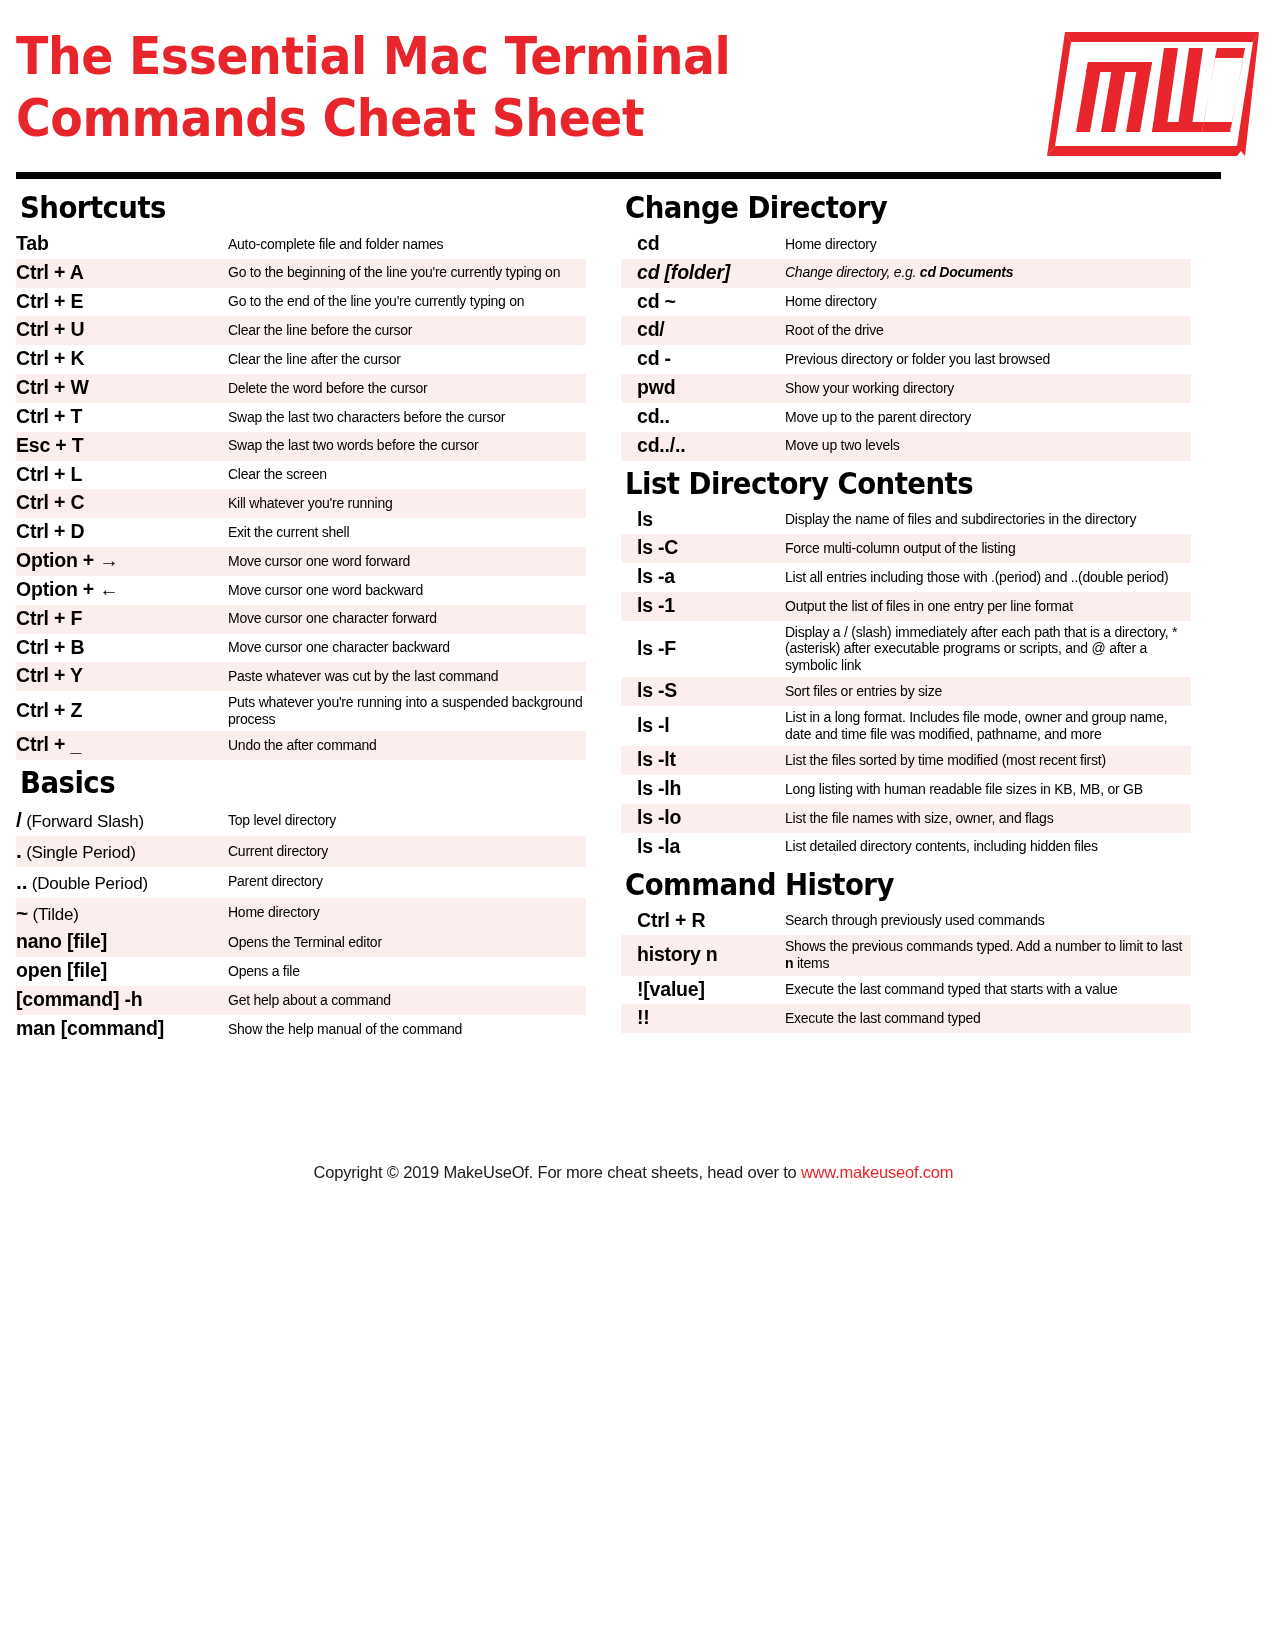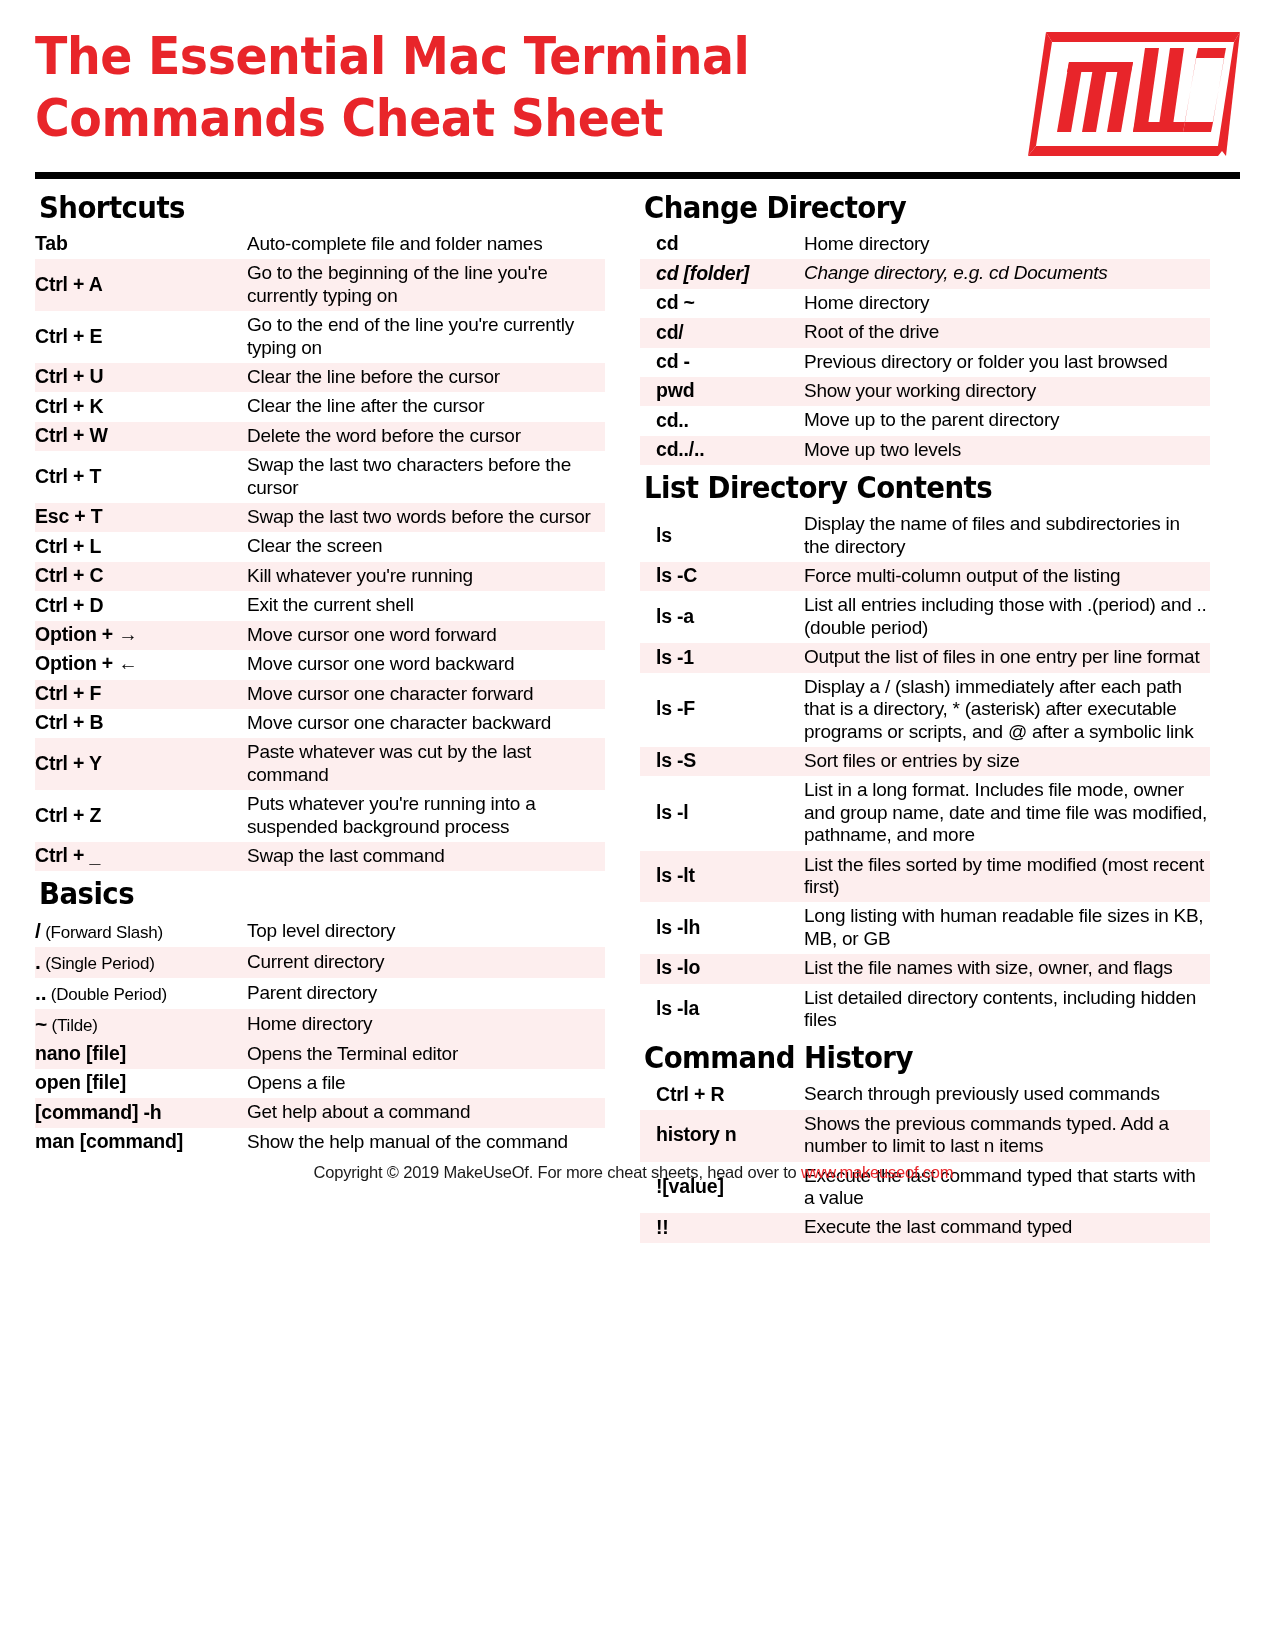--- a/index.html
+++ b/index.html
@@ -13,21 +13,21 @@
     font-family: "Liberation Sans", sans-serif;
     color: #000000;
     position: relative;
     overflow: hidden;
   }
   .page {
     width: 1275px;
     height: 1208px;
     position: relative;
     box-sizing: border-box;
-    padding: 0 35px;
+    padding: 0 16px;
   }
 
   
   .header {
     display: flex;
     align-items: flex-start;
     justify-content: space-between;
     padding-top: 26px;
     height: 172px;
     box-sizing: border-box;
@@ -94,33 +94,33 @@
   td.key {
     width: 204px;
     padding-left: 14px;
     font-weight: bold;
     font-size: 19.5px;
     line-height: 1.12;
     letter-spacing: -0.2px;
     box-sizing: border-box;
   }
   td.val {
-    font-size: 19px;
+    font-size: 14px;
     line-height: 1.18;
     letter-spacing: -0.25px;
     padding-right: 4px;
     font-weight: normal;
   }
   
   .col.left td.key { width: 212px; }
   .col.right td.key { width: 164px; padding-left: 16px; }
 
   .ital td.key, .ital td.val { font-style: italic; }
   .ital td.val b { font-style: italic; }
-  td.val b { font-weight: normal; margin-top: 16px; }
+  td.val b { font-weight: bold; margin-top: 16px; }
 
   .key .note {
     font-weight: normal;
     font-size: 17px;
     letter-spacing: -0.2px;
   }
   .key .sym {
     font-weight: bold;
     font-size: 21px;
   }
@@ -250,21 +250,21 @@
             <tr class="shade">
               <td class="key">Ctrl + Y</td>
               <td class="val">Paste whatever was cut by the last command</td>
             </tr>
             <tr>
               <td class="key">Ctrl + Z</td>
               <td class="val">Puts whatever you're running into a suspended background process</td>
             </tr>
             <tr class="shade">
               <td class="key">Ctrl + _</td>
-              <td class="val">Swap the last command</td>
+              <td class="val">Undo the after command</td>
             </tr>
           </tbody>
       </table>
 
       <div class="section-title">Basics</div>
       <table class="rows">
         <tbody>
             <tr>
               <td class="key"><span class="sym">/</span><span class="note"> (Forward Slash)</span></td>
               <td class="val">Top level directory</td>

